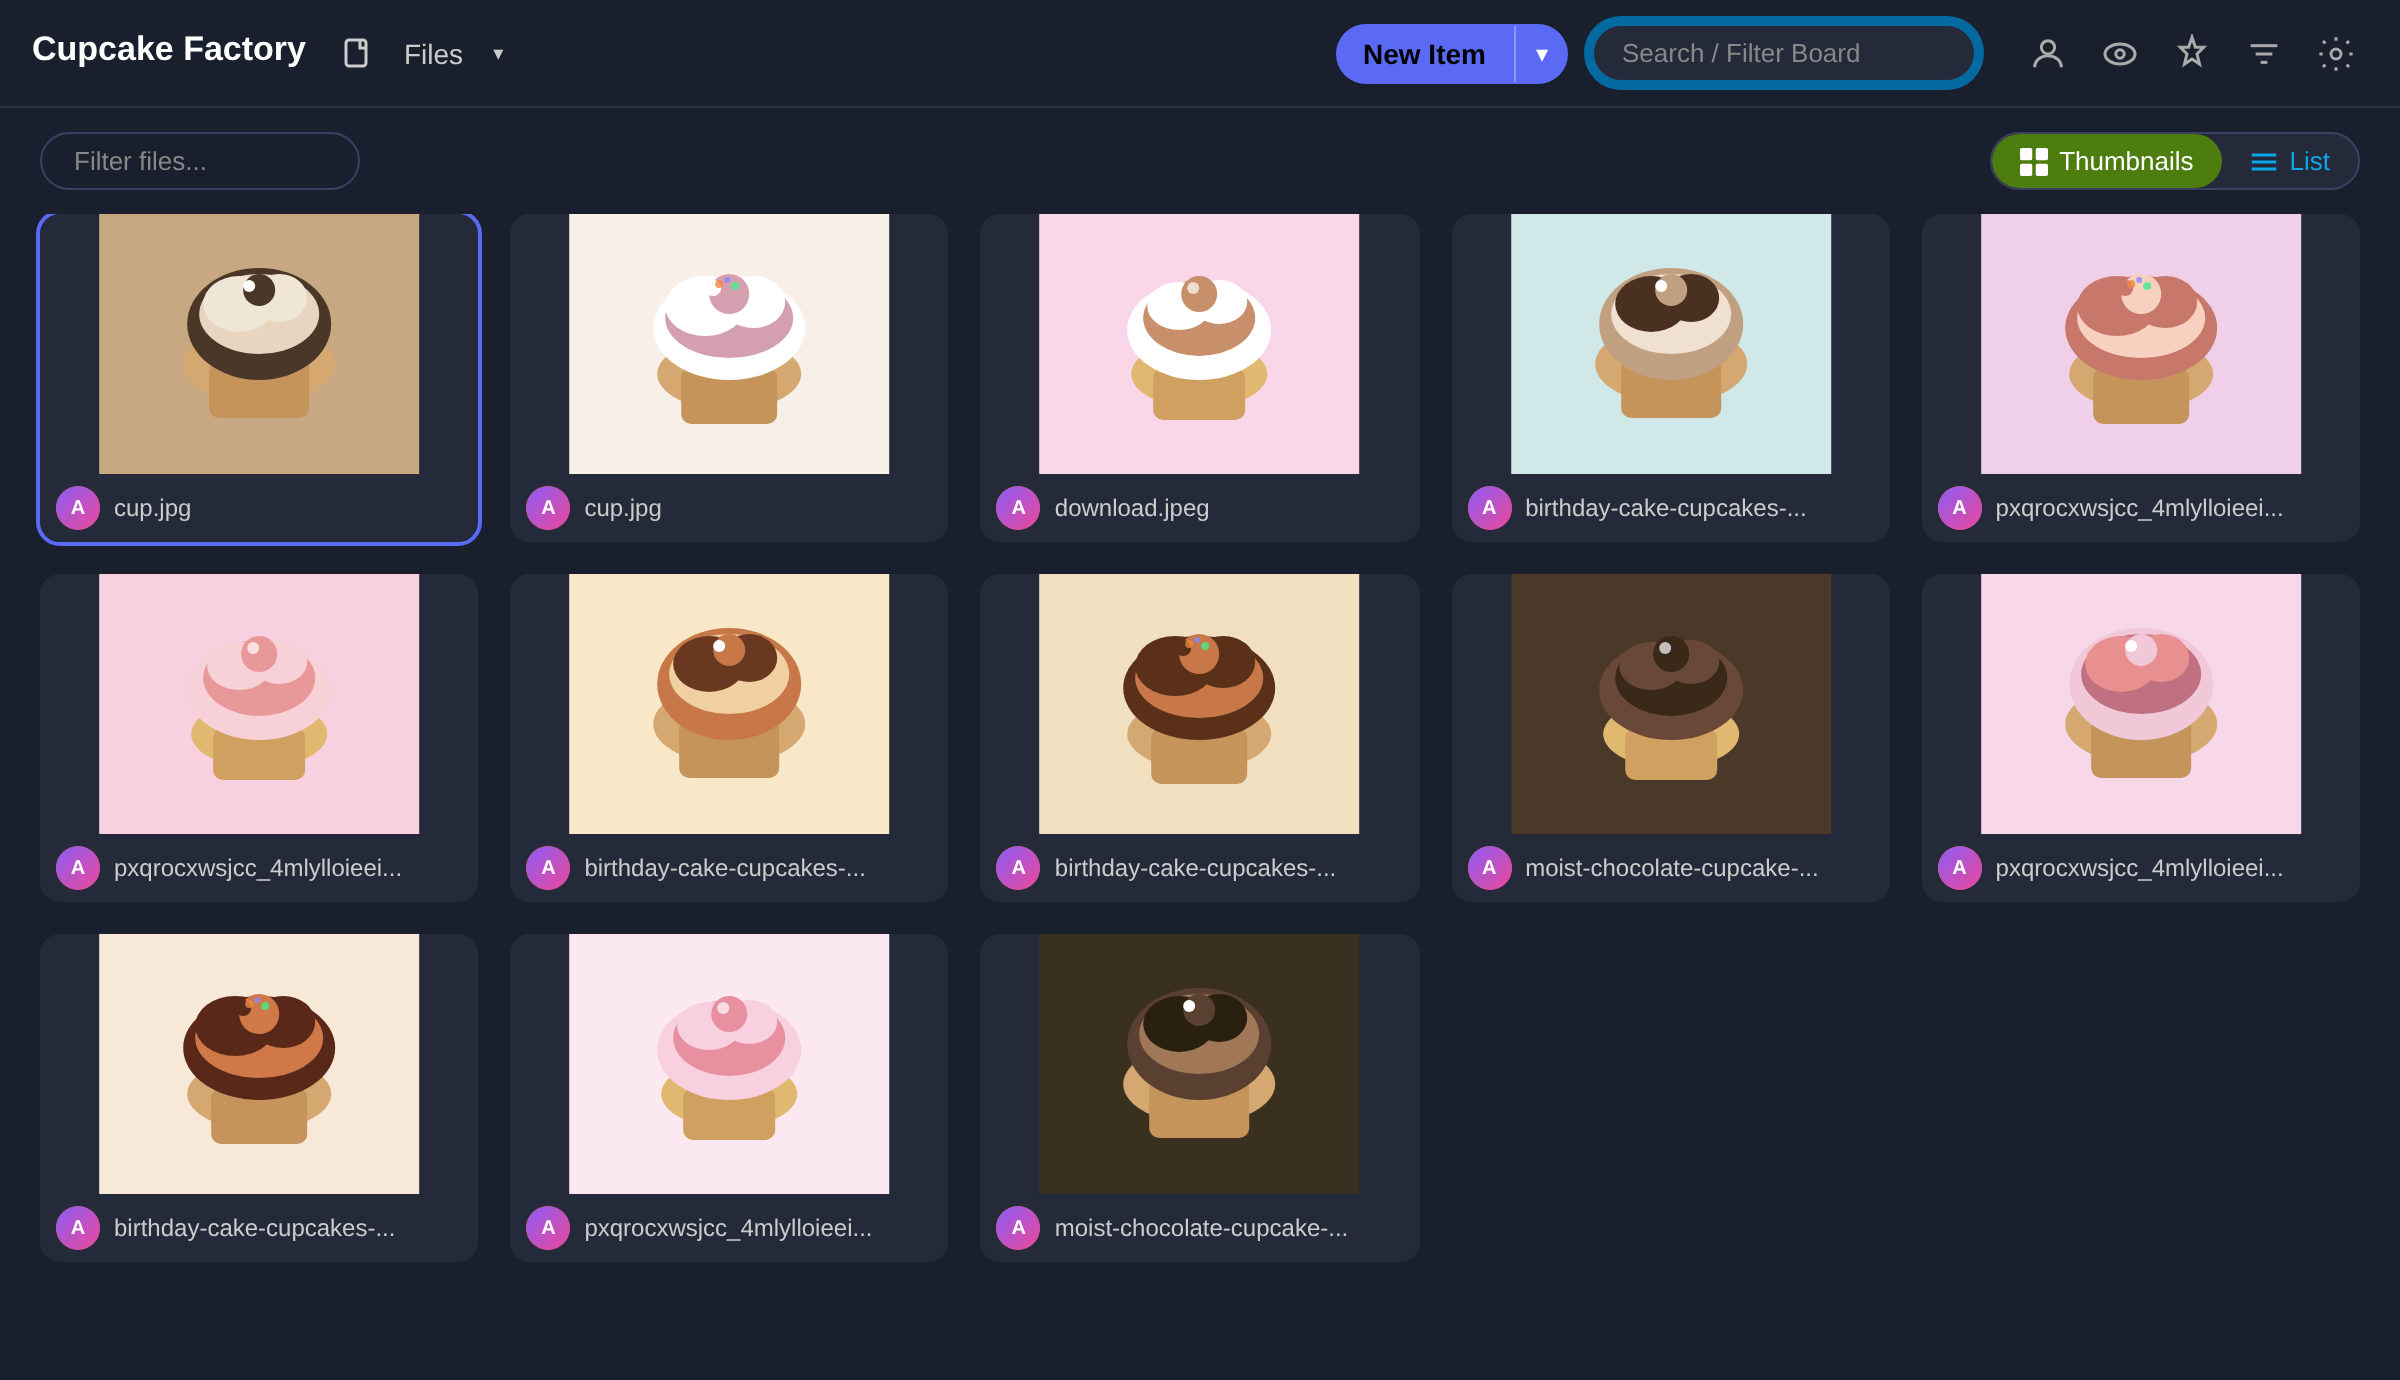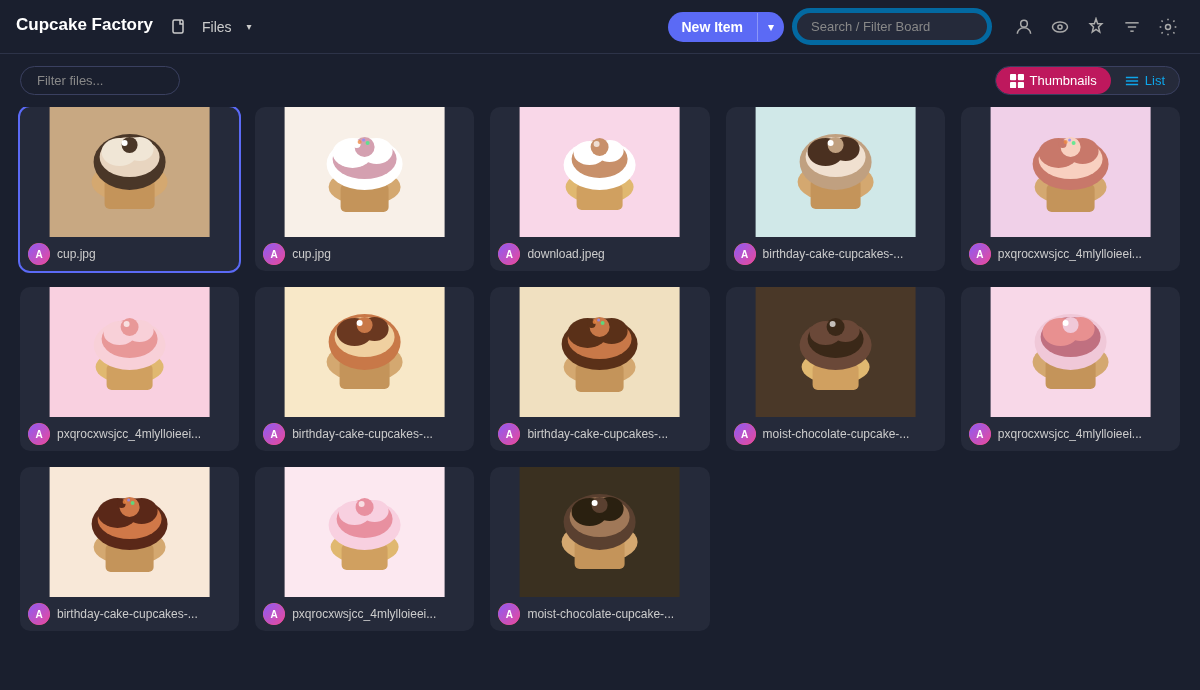--- a/index.html
+++ b/index.html
@@ -59,21 +59,21 @@
       display: flex;
       align-items: center;
       gap: 0;
       background: #5b6af5;
       border: none;
       border-radius: 20px;
       overflow: hidden;
       cursor: pointer;
     }
     .new-item-label {
-      color: #ffffff;
+      color: #000000;
       font-size: 14px;
       font-weight: 600;
       padding: 7px 14px;
     }
     .new-item-chevron {
       color: #fff;
       padding: 7px 10px;
       border-left: 1px solid rgba(255,255,255,0.3);
       font-size: 12px;
     }
@@ -142,21 +142,21 @@
       gap: 6px;
       padding: 6px 14px;
       font-size: 13px;
       font-weight: 500;
       cursor: pointer;
       border: none;
       background: transparent;
       color: #0ea5e9;
     }
     .view-btn.active {
-      background: #be185d;
+      background: #4d7c0f;
       color: #fff;
       border-radius: 20px;
     }
 
     
     .grid-container {
       padding: 0 20px 20px 20px;
       overflow-y: auto;
       height: calc(690px - 54px - 54px);
     }

